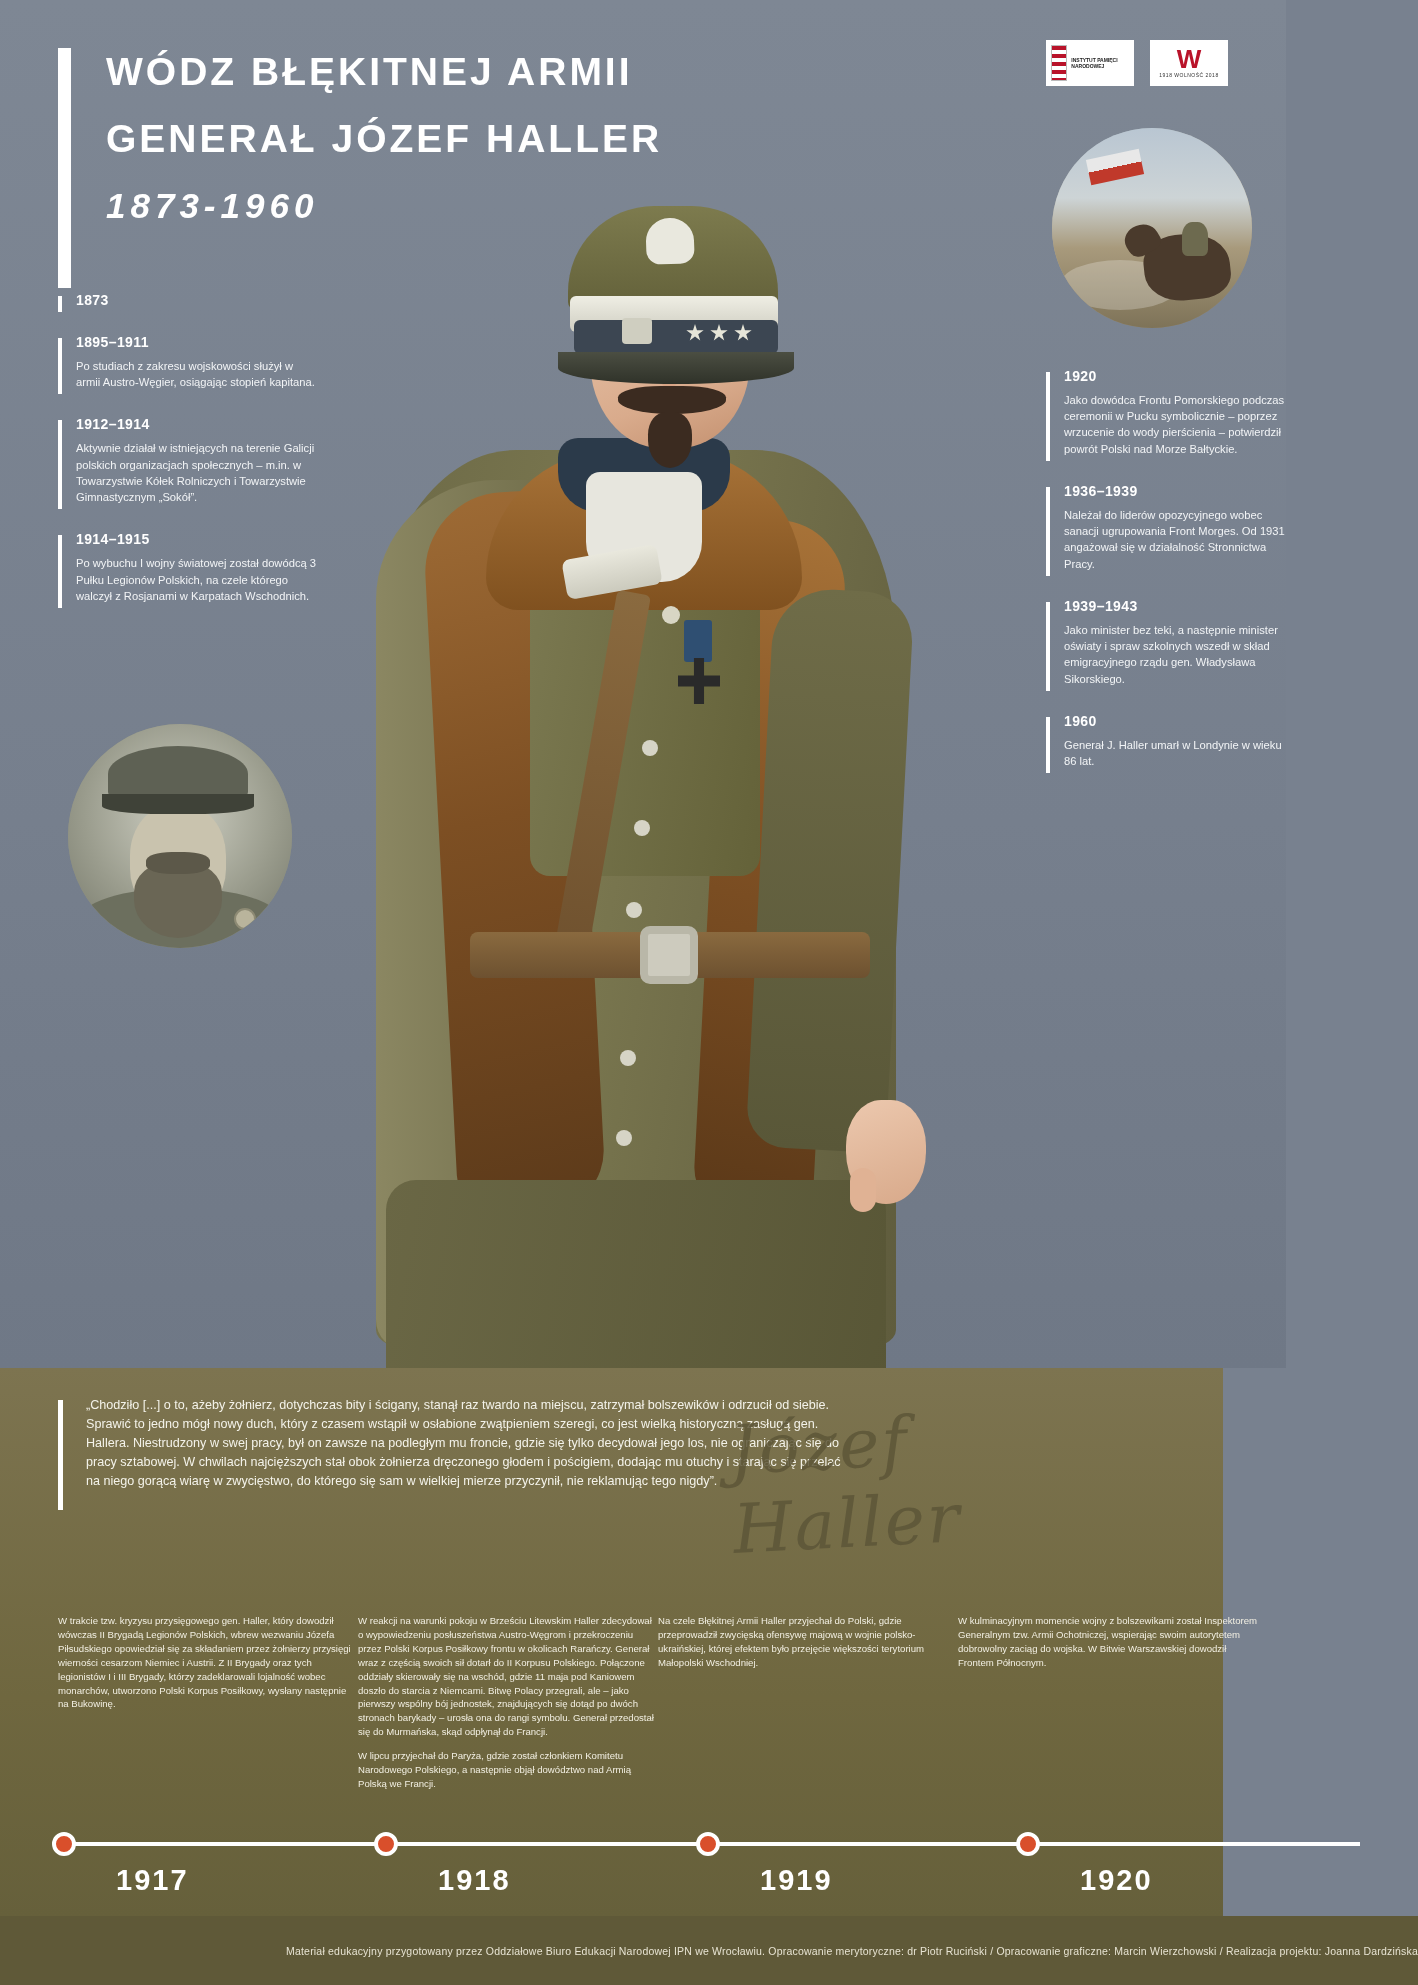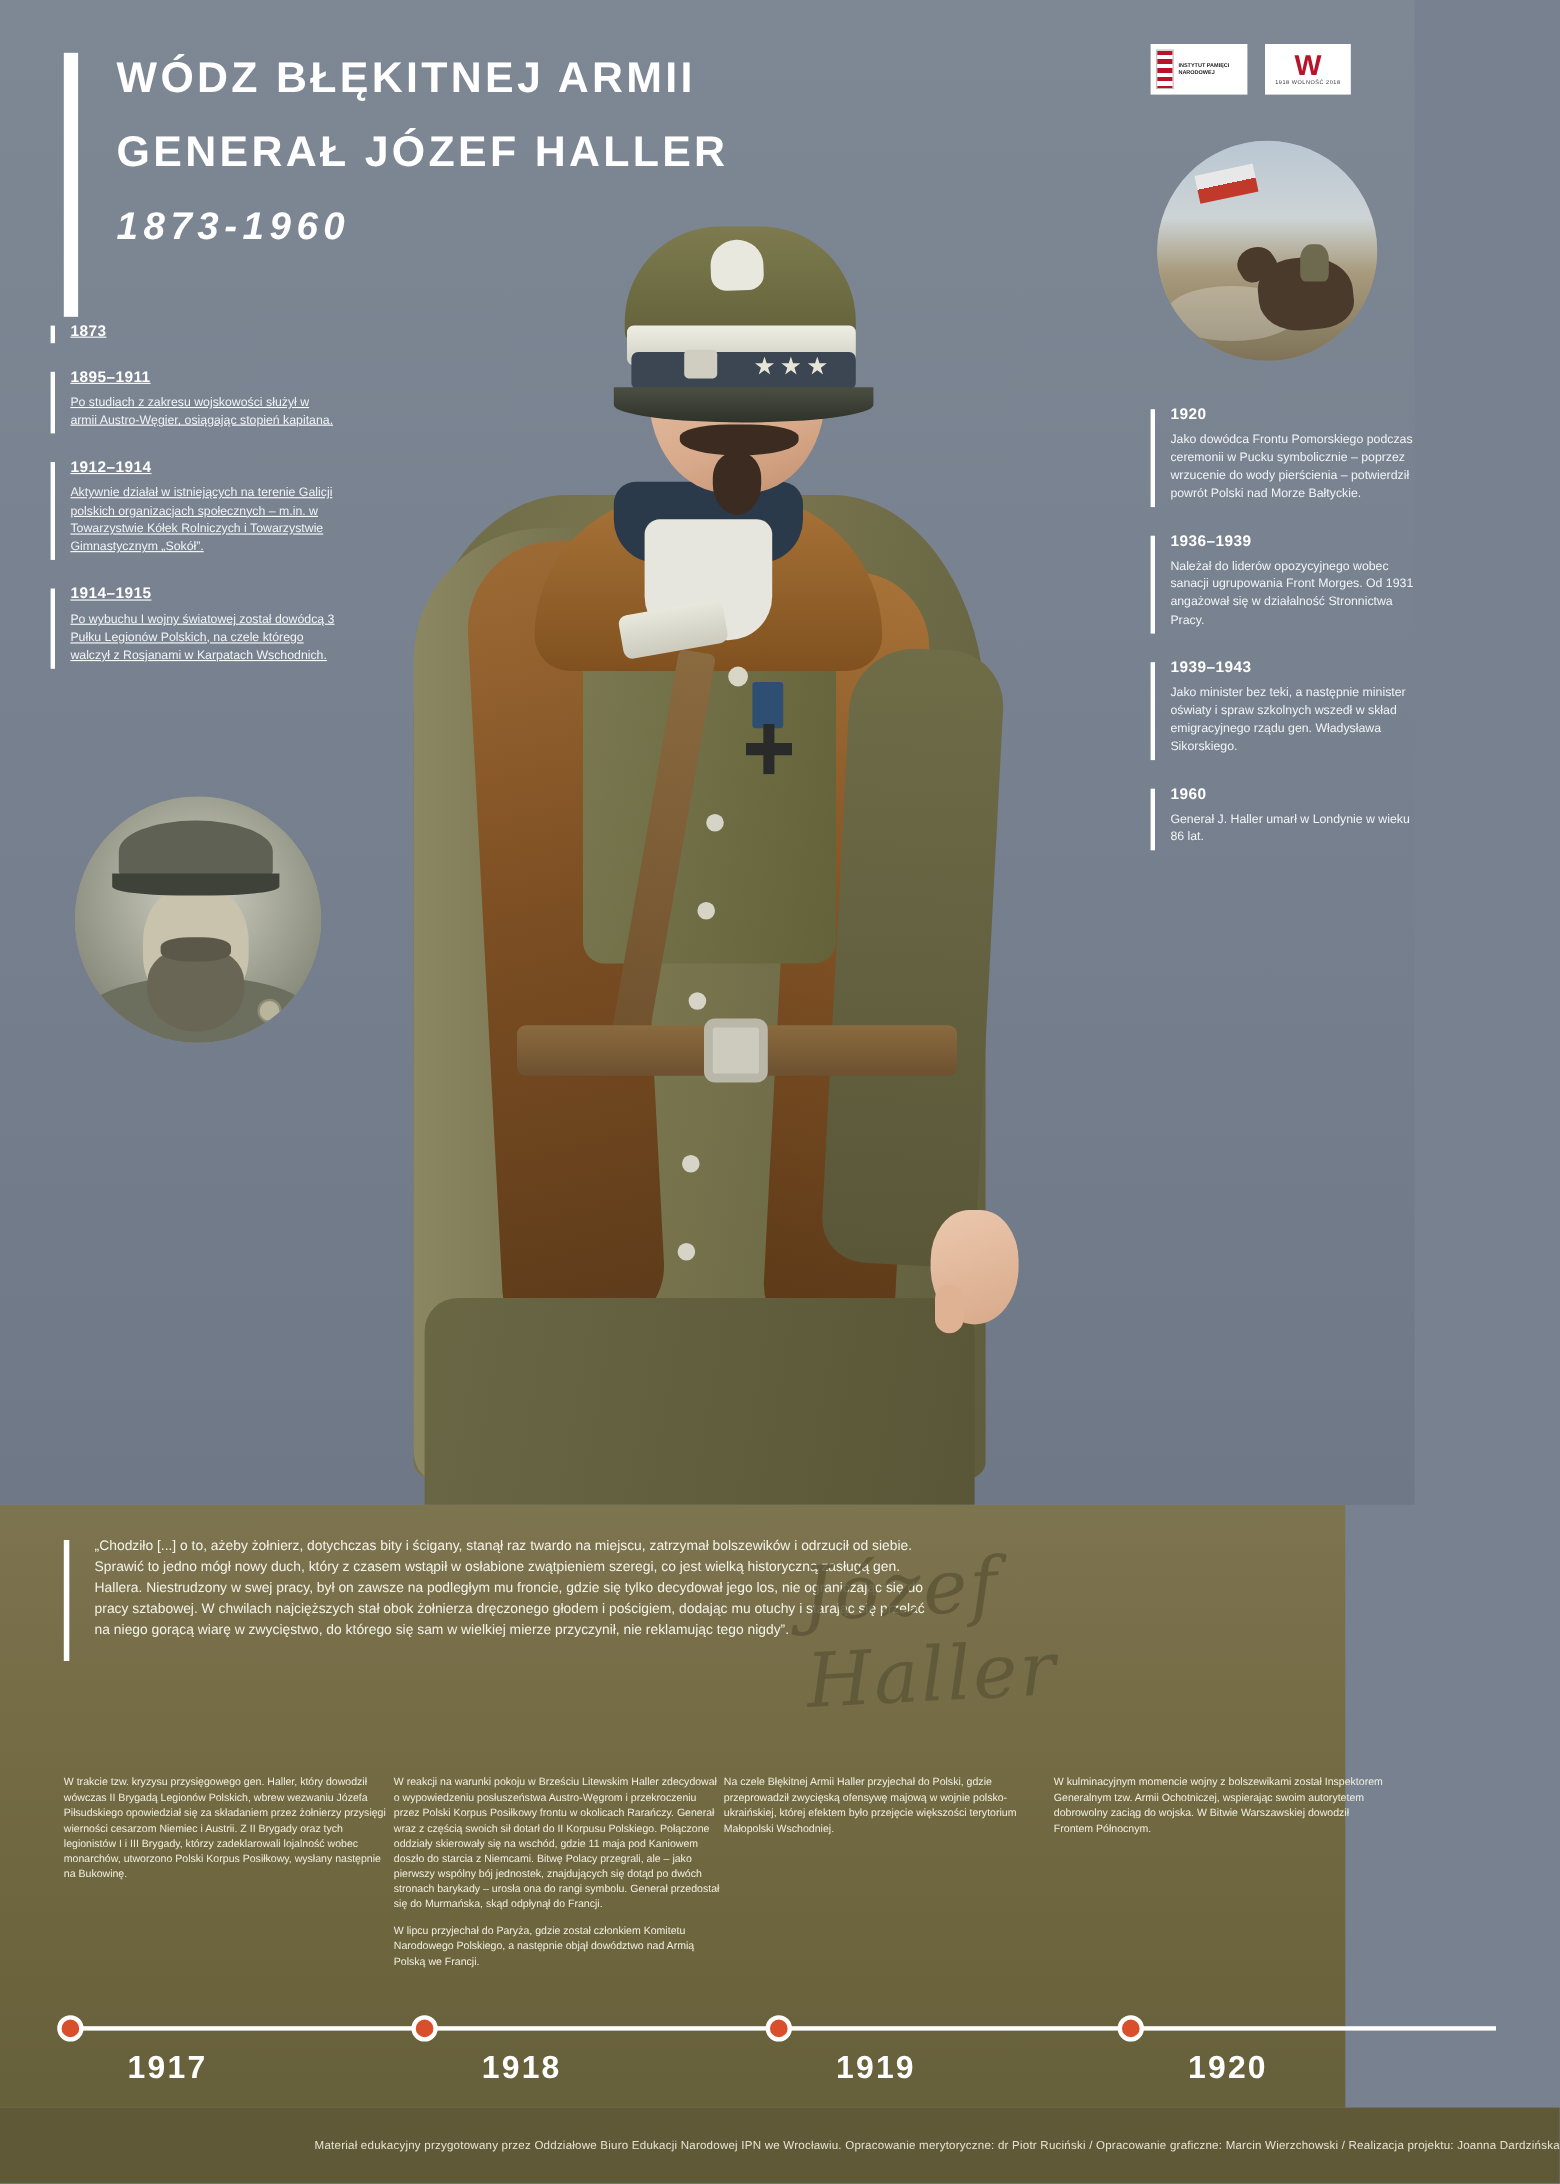--- a/index.html
+++ b/index.html
@@ -72,21 +72,21 @@
     position: absolute; left: 0; top: 4px; width: 4px; height: 100%;
     background: #ffffff;
   }
   .entry .inner { margin-left: 18px; }
   .entry .year {
     font-size: 14px; font-weight: 700; letter-spacing: .4px;
     color: #ffffff; margin-bottom: 8px;
   }
   .entry .body { font-size: 11.2px; line-height: 1.45; color: #f2f4f6; }
 
-  .left-col { position: absolute; left: 46px; top: 292px; text-decoration: underline; }
+  .left-col { position: absolute; left: 58px; top: 292px; }
   .right-col { position: absolute; left: 1046px; top: 368px; }
   .left-col .entry, .right-col .entry { position: relative; margin-bottom: 26px; }
   .right-col .entry { width: 250px; }
 
   
   .circ-battle {
     position: absolute; left: 1052px; top: 128px;
     width: 200px; height: 200px; border-radius: 50%;
     overflow: hidden;
     background: linear-gradient(160deg,#9fb4c6 0%,#b7a98c 45%,#8a7b60 100%);

